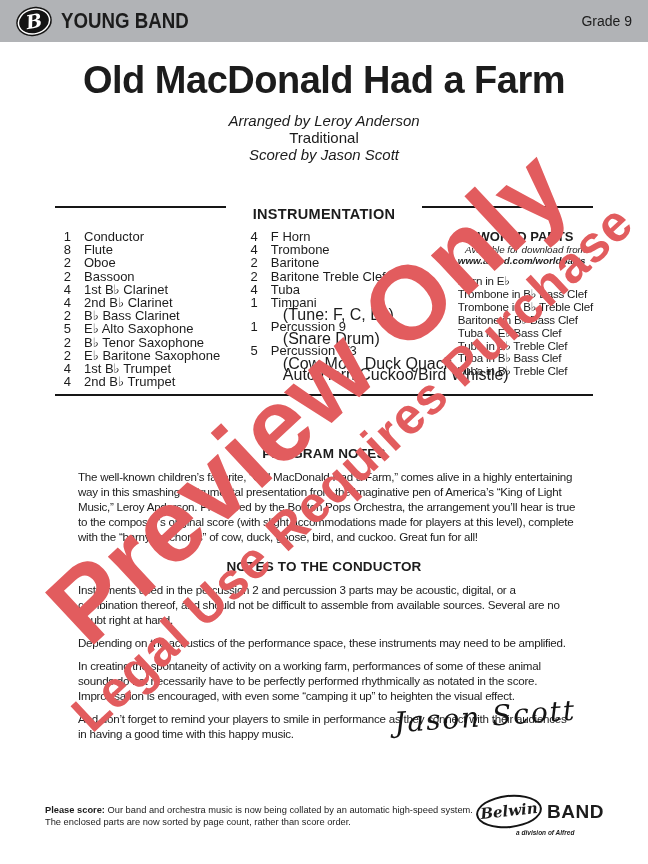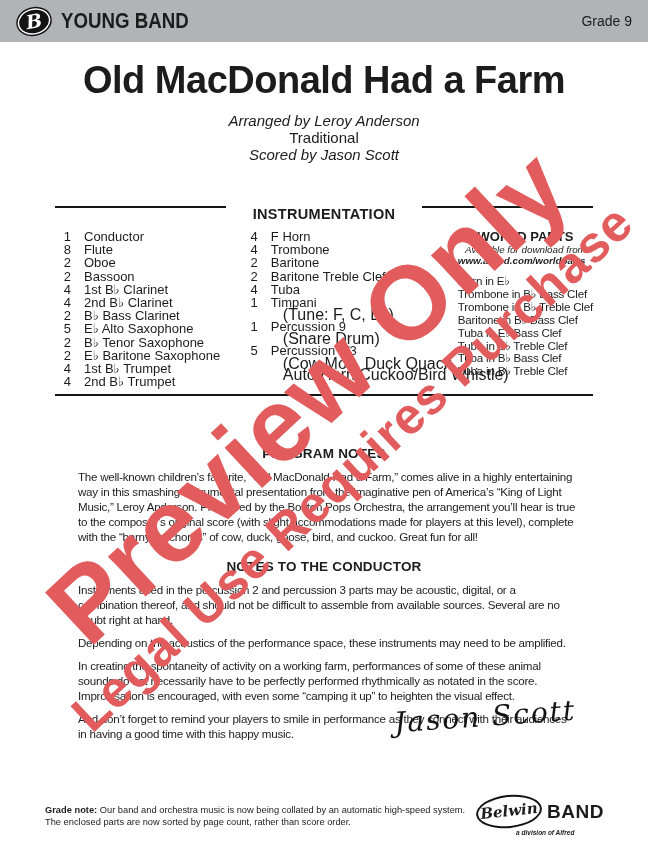--- a/index.html
+++ b/index.html
@@ -204,21 +204,21 @@
 
   <h2 class="sec-head nc-head">NOTES TO THE CONDUCTOR</h2>
   <p class="body-text">Instruments used in the percussion 2 and percussion 3 parts may be acoustic, digital, or a combination thereof, and should not be difficult to assemble from available sources. Several are no doubt right at hand.</p>
   <p class="body-text">Depending on the acoustics of the performance space, these instruments may need to be amplified.</p>
   <p class="body-text">In creating the spontaneity of activity on a working farm, performances of some of these animal sounds do not necessarily have to be perfectly performed rhythmically as notated in the score. Improvisation is encouraged, with even some “camping it up” to heighten the visual effect.</p>
   <p class="body-text">And don’t forget to remind your players to smile in performance as they connect with their audiences in having a good time with this happy music.</p>
 
   <div class="signature">Jason Scott</div>
 
   <footer class="footer">
-    <div><span class="fnote-label">Grade note:</span><span> Our band and orchestra music is now being collated by an automatic high-speed system.</span></div>
+    <div><span class="fnote-label">Please score:</span><span> Our band and orchestra music is now being collated by an automatic high-speed system.</span></div>
     <div>The enclosed parts are now sorted by page count, rather than score order.</div>
   </footer>
 
   <div class="belwin">
     <div class="belwin-row">
       <div class="belwin-oval">
         <span class="belwin-script">Belwin</span>
       </div>
       <span class="belwin-band">BAND</span>
     </div>

